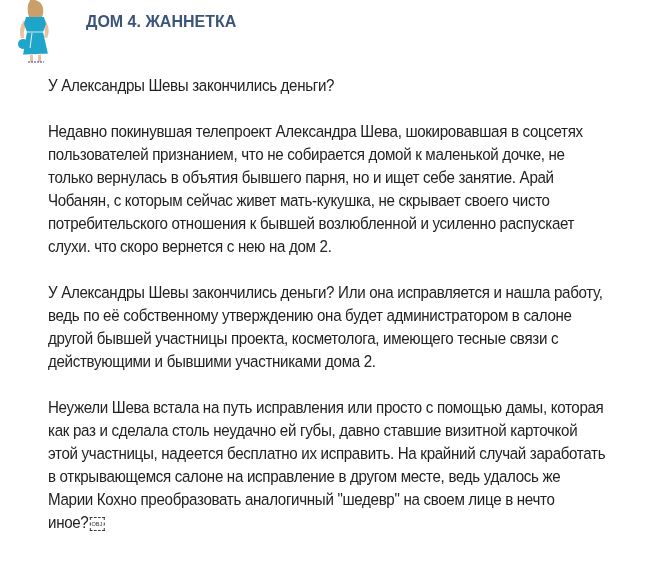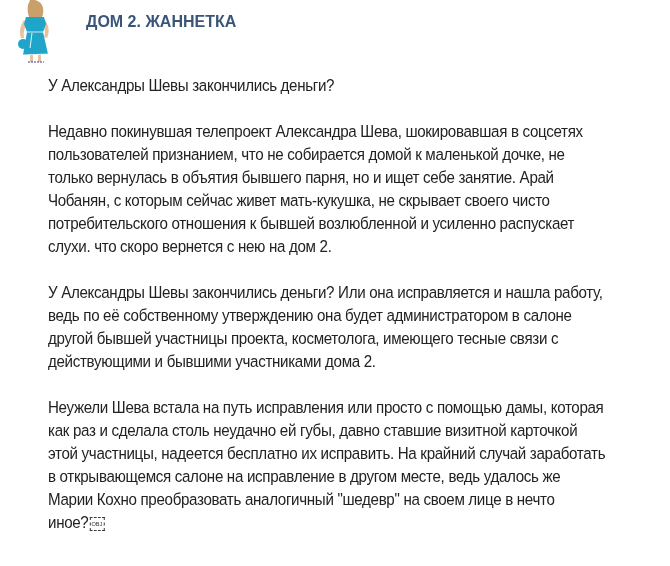--- a/index.html
+++ b/index.html
@@ -92,21 +92,21 @@
     <path d="M9 55 L34 54" stroke="#ffffff" stroke-width="0.8"></path>
 
     <path d="M18 33 L16 48" stroke="#e6f6fb" stroke-width="1"></path>
 
     <ellipse cx="9" cy="44" rx="5" ry="5" fill="#1fa5c9"></ellipse>
 
     <rect x="16" y="55" width="3" height="7" fill="#e8c2a0"></rect>
     <rect x="24" y="55" width="3" height="7" fill="#e8c2a0"></rect>
     <path d="M14 62 L30 62" stroke="#3a3aa0" stroke-width="1" stroke-dasharray="2 1"></path>
   </svg>
-  <div class="site-title">ДОМ 2. ЖАННЕТКА</div>
+  <div class="site-title">ДОМ 4. ЖАННЕТКА</div>
 </div>
 
 <div class="article">
   <p class="title-line">У Александры Шевы закончились деньги?</p>
 
   <p class="para">
     <span>Недавно покинувшая телепроект Александра Шева, шокировавшая в соцсетях</span><br>
     <span>пользователей признанием, что не собирается домой к маленькой дочке, не</span><br>
     <span>только вернулась в объятия бывшего парня, но и ищет себе занятие. Арай</span><br>
     <span>Чобанян, с которым сейчас живет мать-кукушка, не скрывает своего чисто</span><br>

